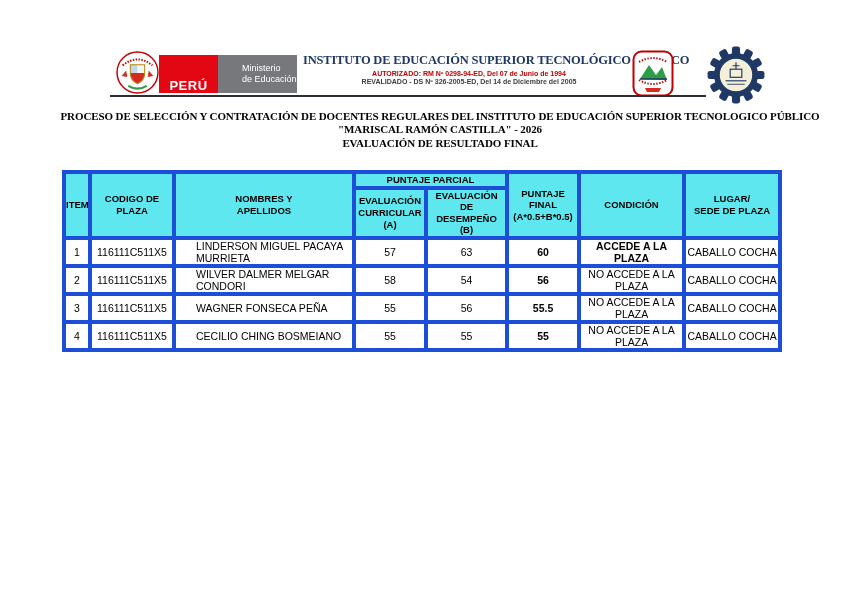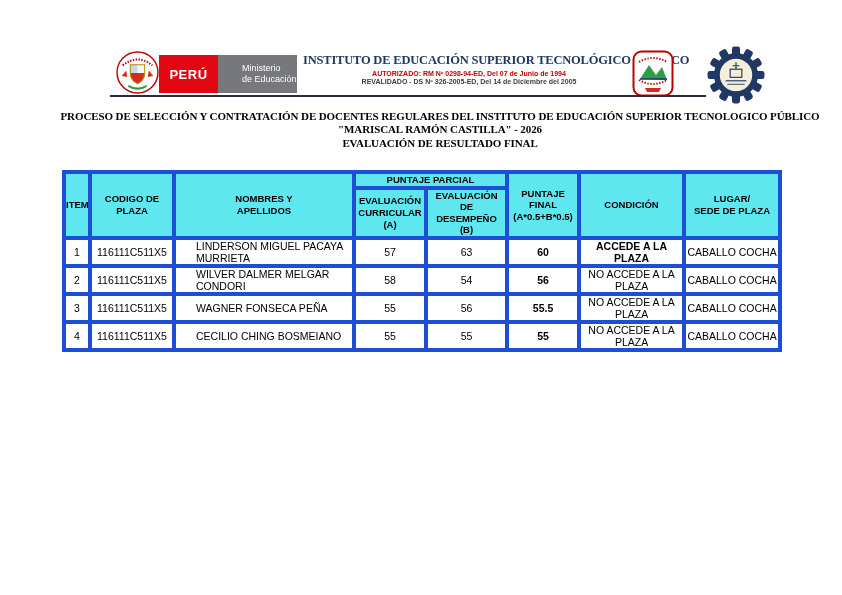--- a/index.html
+++ b/index.html
@@ -2,21 +2,21 @@
 <html><head>
 <meta charset="utf-8">
 <style>
   html,body{margin:0;padding:0;background:#ffffff;}
   .page{position:relative;width:842px;height:595px;background:#fff;overflow:hidden;
         font-family:"Liberation Sans",sans-serif;color:#000;}
 
   
   .hdr-crest{position:absolute;left:116px;top:51px;width:43px;height:43px;}
   .peru-box{position:absolute;left:159px;top:55px;width:59px;height:38px;background:#E30613;
-            display:flex;align-items:center;justify-content:center;color:#fff;
+            display:flex;align-items:flex-end;justify-content:center;color:#fff;
             font-weight:bold;font-size:13px;letter-spacing:.5px;}
   .min-box{position:absolute;left:218px;top:55px;width:79px;height:38px;background:#77787B;
            color:#fff;font-size:9px;line-height:11px;display:flex;flex-direction:column;
            justify-content:center;padding-left:24px;box-sizing:border-box;}
   .inst{position:absolute;left:303px;top:53px;width:332px;text-align:center;}
   .inst-name{font-family:"Liberation Serif",serif;font-weight:bold;font-size:12.5px;
              color:#1F3864;letter-spacing:-.2px;white-space:nowrap;}
   .inst-sub{font-family:"Liberation Serif",serif;font-weight:bold;font-size:12px;
             color:#00A651;letter-spacing:3px;margin-top:1px;white-space:nowrap;}
   .inst-auth{font-size:7px;font-weight:bold;color:#C00000;margin-top:2px;white-space:nowrap;}

